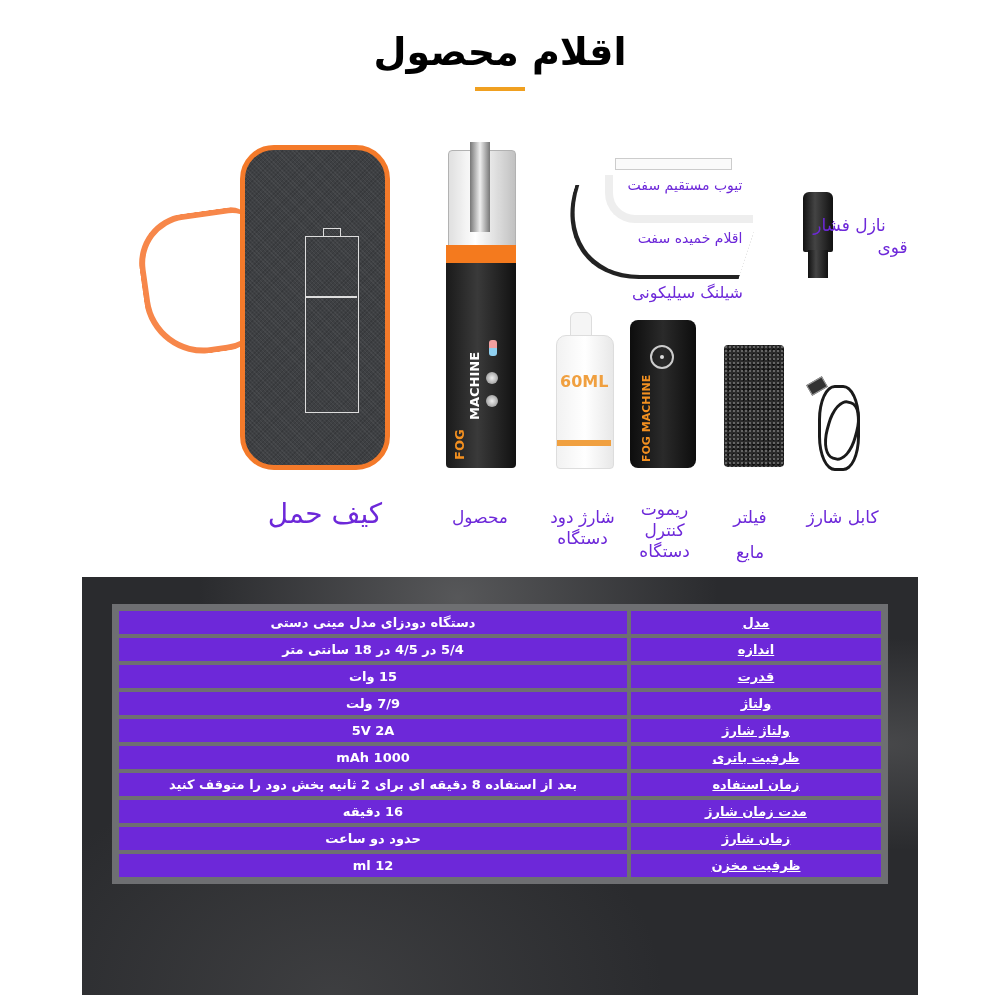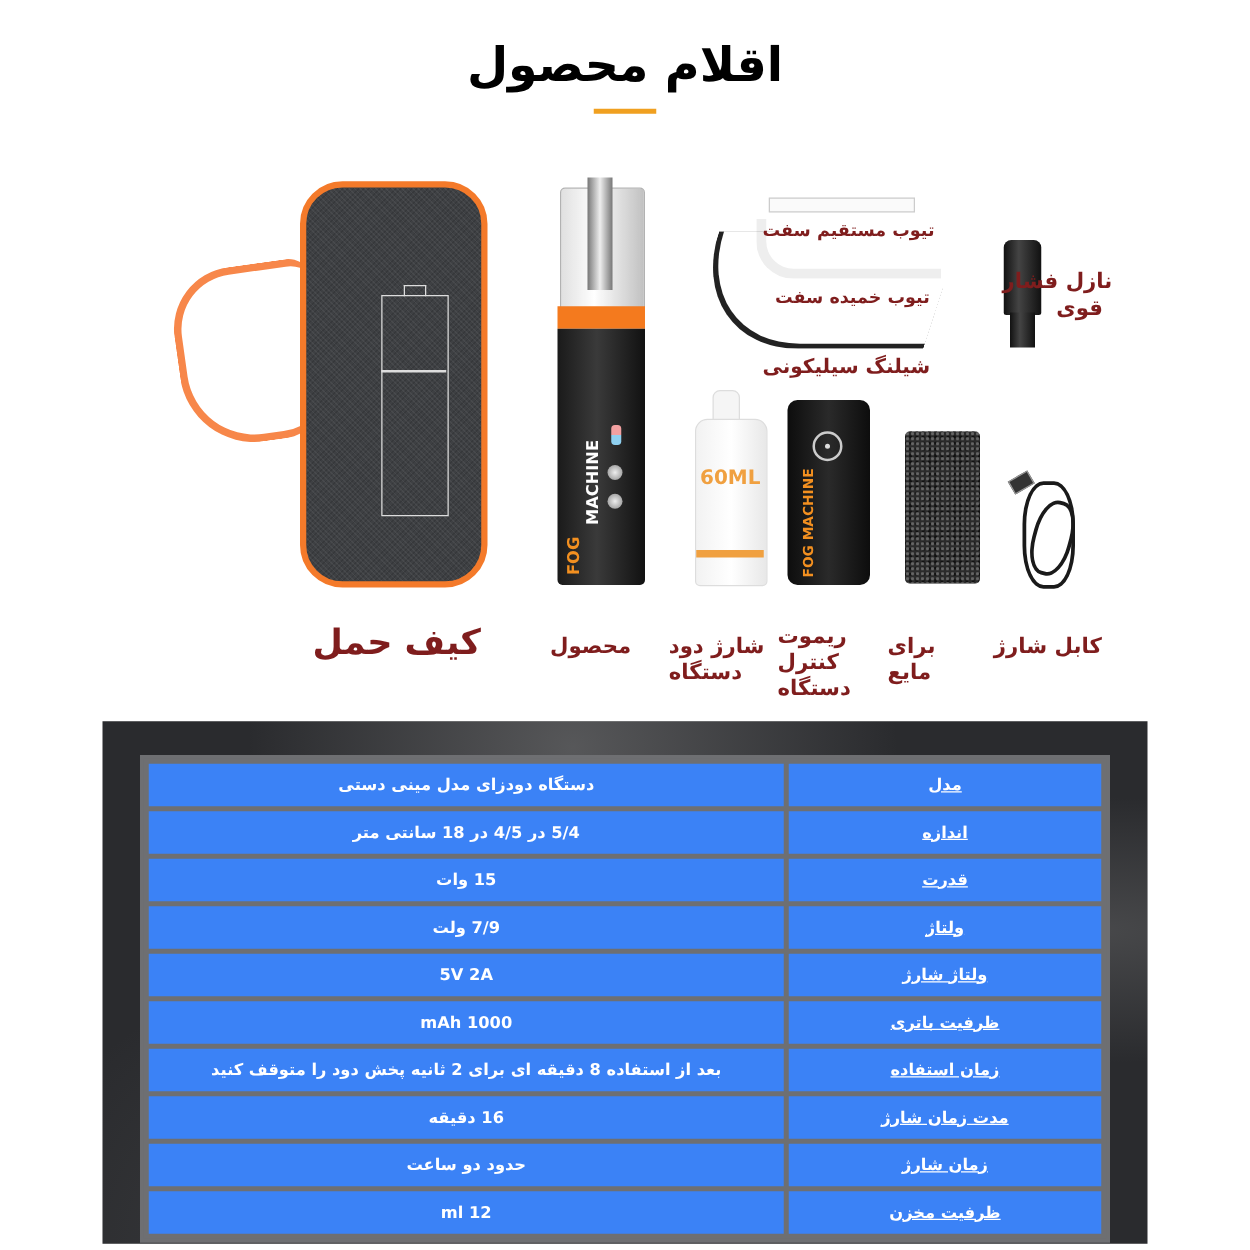--- a/index.html
+++ b/index.html
@@ -1,20 +1,20 @@
 <!DOCTYPE html>
 <html><head>
 <meta charset="utf-8">
 <style>
   html,body{margin:0;padding:0;background:#fff;}
   body{width:1000px;height:1000px;position:relative;overflow:hidden;font-family:"DejaVu Sans",sans-serif;}
   .abs{position:absolute;}
   .title{left:0;width:1000px;top:30px;text-align:center;font-size:38px;font-weight:bold;color:#000;direction:rtl;}
   .title-bar{left:475px;top:87px;width:50px;height:4px;background:#f0a020;}
-  .lbl{font-weight:bold;color:#7f1d1d;direction:rtl;text-align:left;line-height:1.15;}
+  .lbl{font-weight:normal;color:#6d28d9;direction:rtl;text-align:center;line-height:1.15;}
   .lbl-big{font-size:28px;}
   .lbl-md{font-size:17px;}
   .lbl-sm{font-size:14px;}
 
   
   .case{left:240px;top:145px;width:150px;height:325px;background:#3e4043;border:5px solid #f47a2a;border-radius:34px;box-sizing:border-box;
     background-image:repeating-linear-gradient(45deg,rgba(255,255,255,.05) 0 1px,transparent 1px 3px),repeating-linear-gradient(-45deg,rgba(0,0,0,.12) 0 1px,transparent 1px 3px);}
   .strap{left:142px;top:212px;width:110px;height:130px;border:6px solid #f7874a;border-radius:50px 20px 40px 60px;border-right:none;transform:rotate(-8deg);}
   .case-bat{left:305px;top:236px;width:52px;height:175px;border:1.5px solid #ddd;}
   .case-bat-cap{left:323px;top:228px;width:16px;height:8px;border:1.5px solid #ddd;border-bottom:none;}
@@ -57,21 +57,21 @@
   .cable-plug{left:808px;top:380px;width:16px;height:10px;background:#333;border:1px solid #999;transform:rotate(-30deg);}
 
   
   .spec-panel{left:82px;top:577px;width:836px;height:418px;background:
       radial-gradient(ellipse at 45% 5%,rgba(170,170,170,.35),transparent 40%),
       radial-gradient(ellipse at 95% 40%,rgba(140,140,140,.3),transparent 30%),
       radial-gradient(ellipse at 30% 100%,rgba(120,120,120,.25),transparent 40%),
       #2a2b2e;}
   .spec-table{left:112px;top:604px;width:776px;border:3px solid #6e6f72;background:#6e6f72;box-sizing:border-box;}
   .spec-table table{border-collapse:separate;border-spacing:4px;width:100%;}
-  .spec-table td{background:#3b82f6;color:#fff;font-weight:bold;font-size:13px;text-align:center;direction:rtl;height:34px;padding:0;vertical-align:middle;}
+  .spec-table td{background:#6d28d9;color:#fff;font-weight:bold;font-size:13px;text-align:center;direction:rtl;height:23px;padding:0;vertical-align:middle;}
   .spec-table td.key{width:250px;text-decoration:underline;}
 </style>
 </head>
 <body>
 
 <div class="abs title">اقلام محصول</div>
 <div class="abs title-bar"></div>
 
 <div class="abs strap"></div>
 <div class="abs case"></div>
@@ -88,21 +88,21 @@
 <div class="abs dev-mach" style="top:420px;">MACHINE</div>
 <div class="abs" style="left:486px;top:395px;width:12px;height:12px;border-radius:50%;background:radial-gradient(#eee,#888);"></div>
 <div class="abs" style="left:486px;top:372px;width:12px;height:12px;border-radius:50%;background:radial-gradient(#eee,#888);"></div>
 <div class="abs" style="left:489px;top:340px;width:8px;height:16px;border-radius:3px;background:linear-gradient(#f2a0a0 50%,#8fd0f0 50%);"></div>
 <div class="abs lbl lbl-md" style="left:440px;top:508px;width:80px;">محصول</div>
 
 <div class="abs tube-straight"></div>
 <div class="abs tube-bent"></div>
 <div class="abs hose"></div>
 <div class="abs lbl lbl-sm" style="left:610px;top:177px;width:150px;">تیوب مستقیم سفت</div>
-<div class="abs lbl lbl-sm" style="left:620px;top:230px;width:140px;">تیوب خمیده سفت</div>
+<div class="abs lbl lbl-sm" style="left:620px;top:230px;width:140px;">اقلام خمیده سفت</div>
 <div class="abs lbl" style="left:610px;top:284px;width:155px;font-size:16px;">شیلنگ سیلیکونی</div>
 
 <div class="abs nozzle"></div>
 <div class="abs nozzle-tip"></div>
 <div class="abs lbl lbl-md" style="left:802px;top:216px;width:95px;">نازل فشار</div>
 <div class="abs lbl lbl-md" style="left:845px;top:238px;width:95px;">قوی</div>
 
 <div class="abs liq-cap"></div>
 <div class="abs liq-body"></div>
 <div class="abs liq-60">60ML</div>
@@ -112,22 +112,22 @@
 
 <div class="abs remote"></div>
 <div class="abs remote-btn"></div>
 <div class="abs remote-dot"></div>
 <div class="abs remote-fog">FOG MACHINE</div>
 <div class="abs lbl lbl-md" style="left:622px;top:500px;width:85px;">ریموت</div>
 <div class="abs lbl lbl-md" style="left:622px;top:521px;width:85px;">کنترل</div>
 <div class="abs lbl lbl-md" style="left:622px;top:542px;width:85px;">دستگاه</div>
 
 <div class="abs filter"></div>
-<div class="abs lbl lbl-md" style="left:710px;top:508px;width:80px;">برای</div>
-<div class="abs lbl lbl-md" style="left:710px;top:529px;width:80px;">مایع</div>
+<div class="abs lbl lbl-md" style="left:710px;top:508px;width:80px;">فیلتر</div>
+<div class="abs lbl lbl-md" style="left:710px;top:543px;width:80px;">مایع</div>
 
 <div class="abs cable"></div>
 <div class="abs cable2"></div>
 <div class="abs cable-plug"></div>
 <div class="abs lbl lbl-md" style="left:795px;top:508px;width:95px;">کابل شارژ</div>
 
 <div class="abs spec-panel"></div>
 <div class="abs spec-table">
   <table>
     <tbody>

